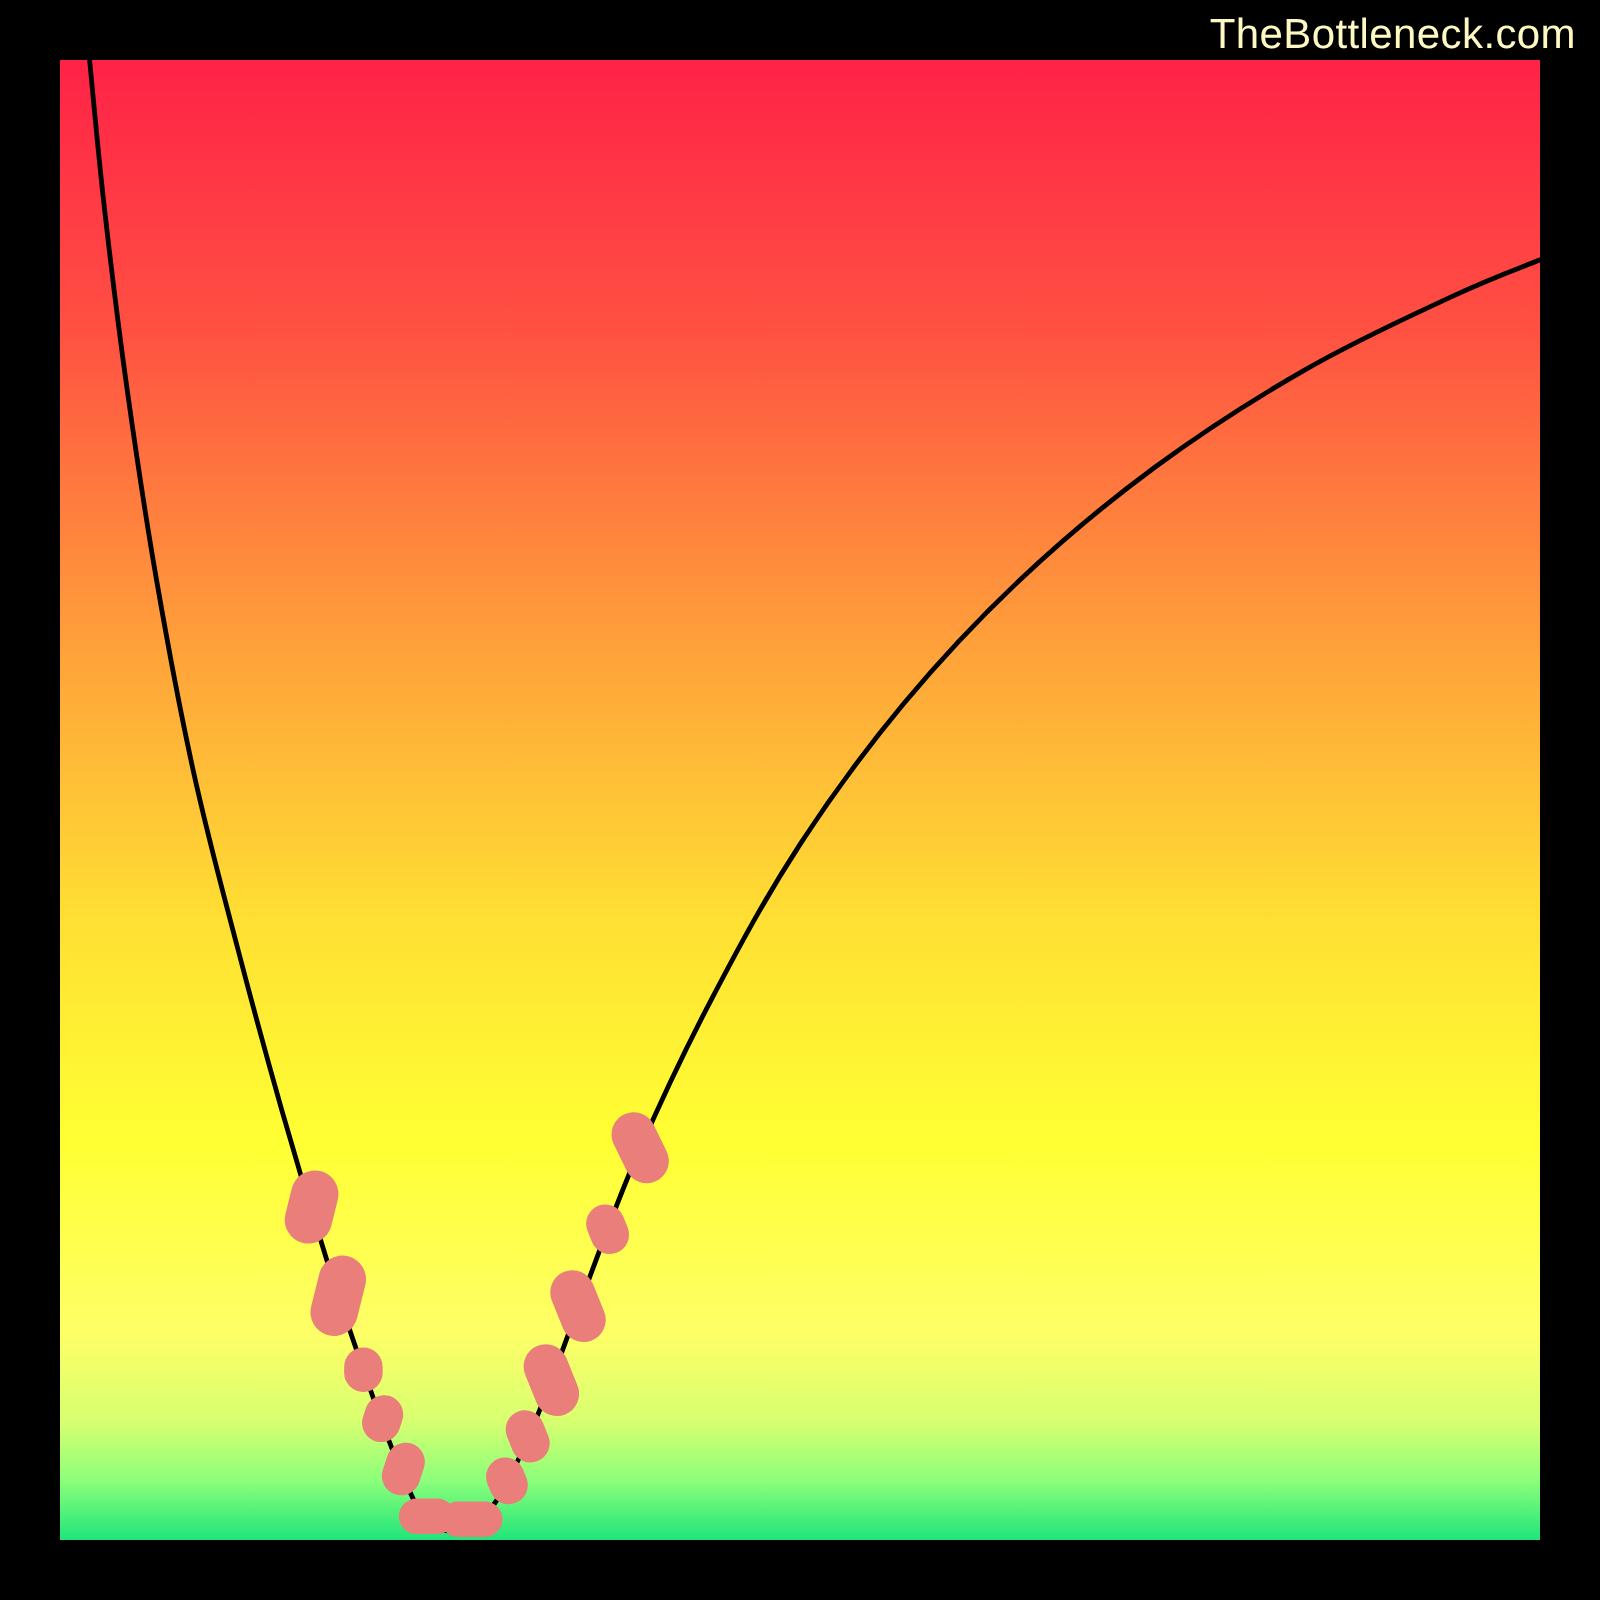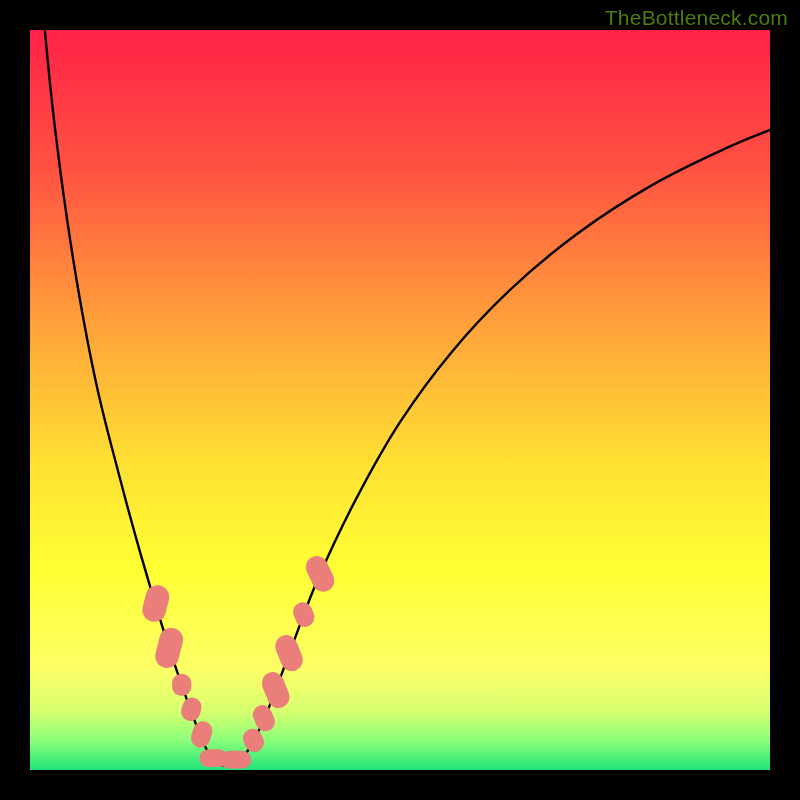--- a/index.html
+++ b/index.html
@@ -37,21 +37,21 @@
     position: absolute;
     left: 0;
     top: 0;
     width: 100%;
     height: 100%;
   }
   .watermark {
     position: absolute;
     top: 6px;
     right: 12px;
-    color: #4d7c0f;
+    color: #fef9c3;
     font-size: 21px;
     font-weight: 400;
     letter-spacing: 0.2px;
     font-family: Arial, Helvetica, sans-serif;
   }
 </style>
 </head>
 <body>
 
 <div class="frame">

